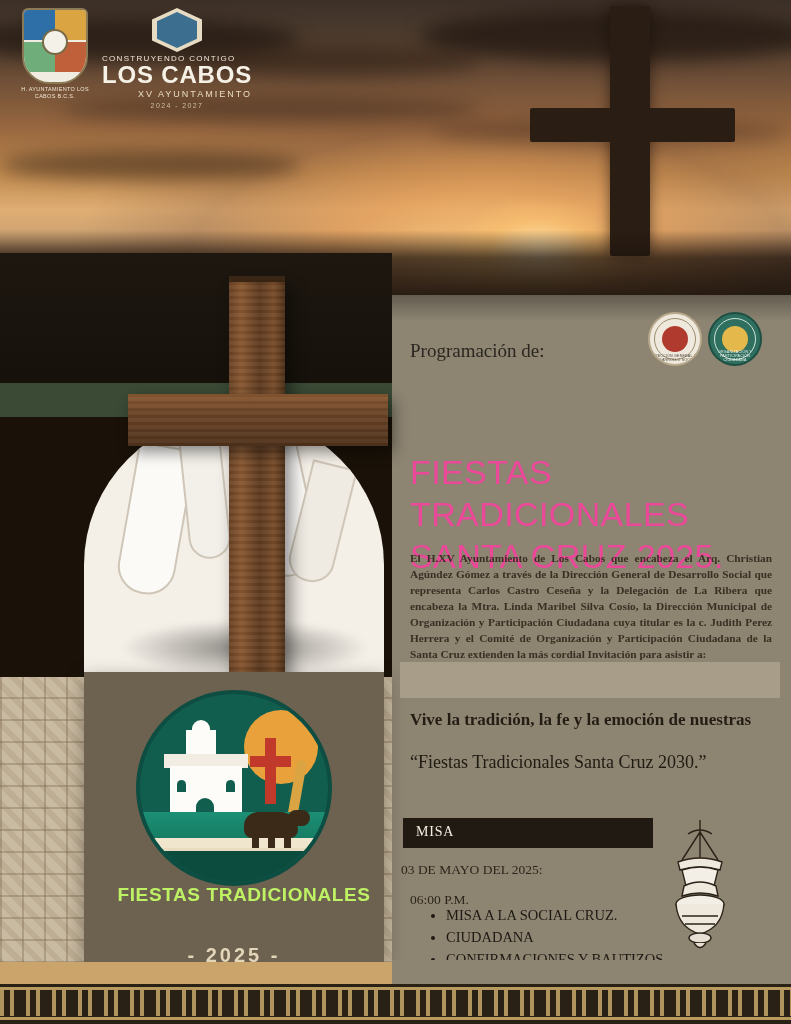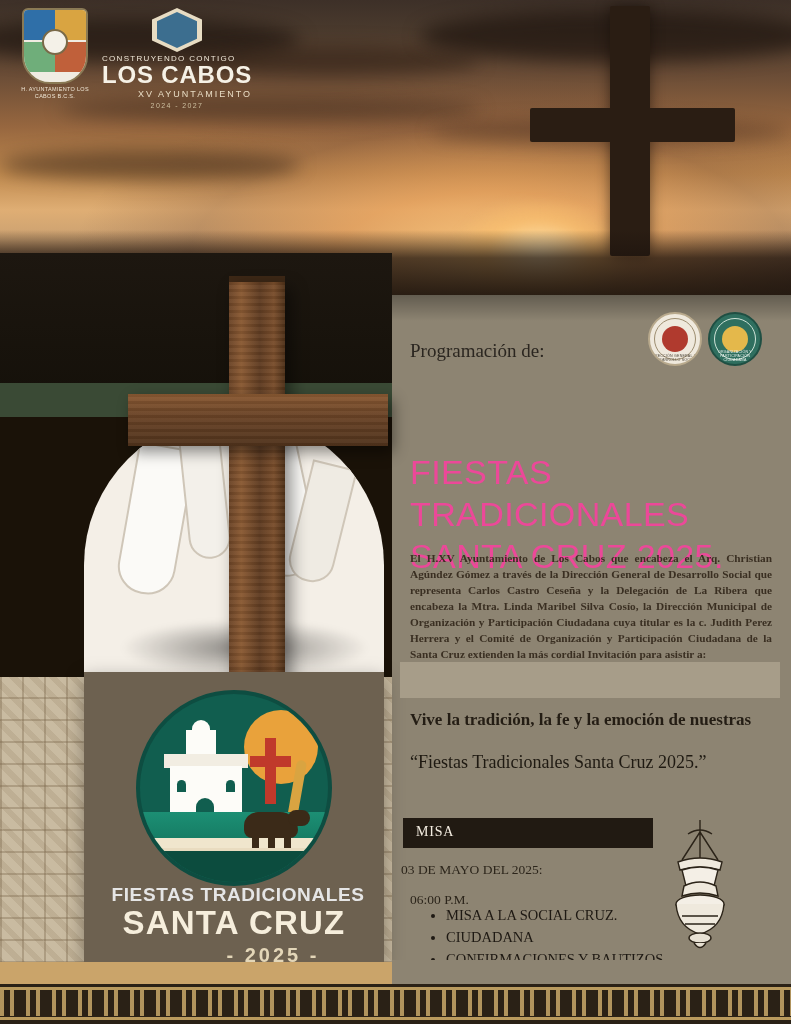--- a/index.html
+++ b/index.html
@@ -198,33 +198,33 @@
     position: absolute; left: 104px; bottom: 44px; width: 54px; height: 26px;
     background: #3b2a18; border-radius: 14px 18px 8px 8px;
   }
   .lc-cow-head {
     position: absolute; left: 148px; bottom: 56px; width: 22px; height: 16px;
     background: #3b2a18; border-radius: 8px;
   }
   .lc-cow-leg { position: absolute; bottom: 34px; width: 7px; height: 14px; background: #3b2a18; }
 
   .logo-title-1 {
-    position: absolute; left: 4px; top: 212px; width: 300px; text-align: center;
-    color: #e5e5e5; font-family: "Liberation Sans", sans-serif;
+    position: absolute; left: 10px; top: 212px; width: 300px; text-align: center;
+    color: #bef264; font-family: "Liberation Sans", sans-serif;
     font-weight: 700; font-size: 19px; letter-spacing: .6px;
   }
   .logo-title-2 {
     position: absolute; left: 0; top: 232px; width: 300px; text-align: center;
     color: #f6eedc; font-family: "Liberation Sans", sans-serif;
     font-weight: 700; font-size: 33px; letter-spacing: 1.2px;
   }
   .logo-year {
     position: absolute; left: 50%; top: 272px; transform: translateX(-50%);
     color: #e3d6b8; font-family: "Liberation Sans", sans-serif;
-    font-weight: 700; font-size: 20px; letter-spacing: 3px; margin-left: 39px;
+    font-weight: 700; font-size: 20px; letter-spacing: 3px;
   }
 
   
   .bottomband {
     position: absolute; left: 0; bottom: 0; width: 791px; height: 40px;
     background: #2a2116;
   }
   .bottomband-pattern {
     position: absolute; left: 0; bottom: 8px; width: 791px; height: 26px;
     background:
@@ -475,21 +475,20 @@
       <div class="lc-field"></div>
       <div class="lc-stripe"></div>
       <div class="lc-field2"></div>
       <div class="lc-cow-body"></div>
       <div class="lc-cow-head"></div>
       <div class="lc-cow-leg" style="left:112px"></div>
       <div class="lc-cow-leg" style="left:128px"></div>
       <div class="lc-cow-leg" style="left:144px"></div>
     </div>
     <div class="logo-title-1">FIESTAS TRADICIONALES</div>
-    <div class="logo-title-2">SANTA CRUZ</div>
     <div class="logo-year">- 2025 -</div>
   </div>
 
   <div class="rp-logos">
     <div class="rp-logo a">
       <div class="ring"></div>
       <div class="inner"></div>
       <div class="cap">DIRECCIÓN GENERAL DE DESARROLLO SOCIAL</div>
     </div>
     <div class="rp-logo b">
@@ -505,21 +504,21 @@
     <div>FIESTAS</div>
     <div>TRADICIONALES</div>
     <div>SANTA CRUZ 2025.</div>
   </div>
 
   <div class="body-text">El H.XV Ayuntamiento de Los Cabos que encabeza el Arq. Christian Agúndez Gómez a través de la Dirección General de Desarrollo Social que representa Carlos Castro Ceseña y la Delegación de La Ribera que encabeza la Mtra. Linda  Maribel Silva Cosío, la Dirección Municipal de Organización y Participación Ciudadana cuya titular es la c. Judith Perez Herrera y el Comité de Organización y Participación Ciudadana de  la Santa Cruz  extienden la más cordial Invitación para asistir a:</div>
 
   <div class="date-bar"></div>
 
   <div class="vive-1">Vive la tradición, la fe y la emoción de nuestras</div>
-  <div class="vive-2">“Fiestas Tradicionales Santa Cruz 2025.”</div>
+  <div class="vive-2">“Fiestas Tradicionales Santa Cruz 2030.”</div>
 
   <div class="misa-bar"></div>
   <div class="misa-text">MISA</div>
   <div class="misa-date">03 DE MAYO DEL 2025:</div>
   <div class="misa-time">06:00 P.M.</div>
   <ul class="misa-list">
     <li>MISA A LA SOCIAL CRUZ.</li>
     <li>CIUDADANA</li>
     <li>CONFIRMACIONES Y BAUTIZOS.</li>
   </ul>

